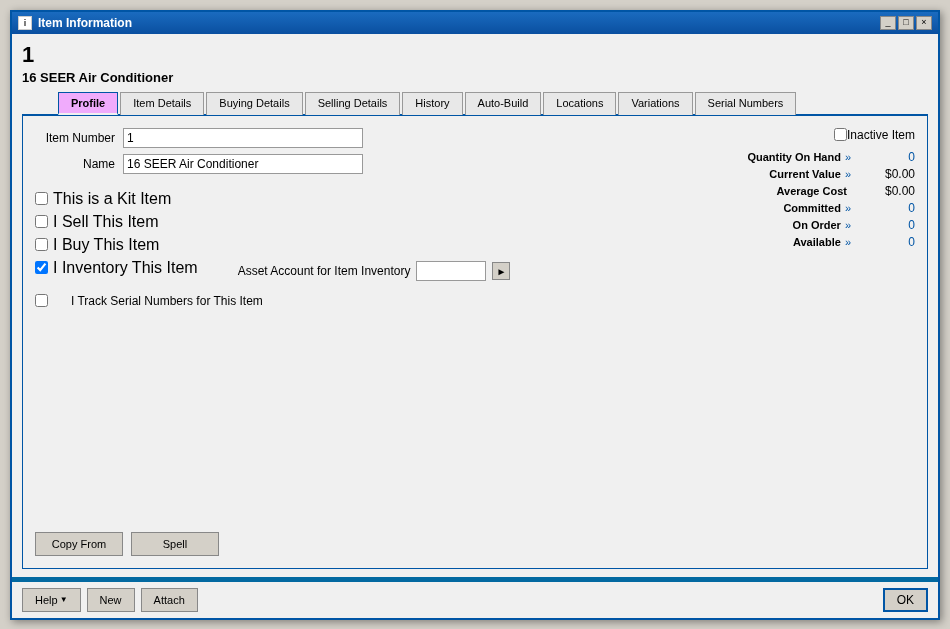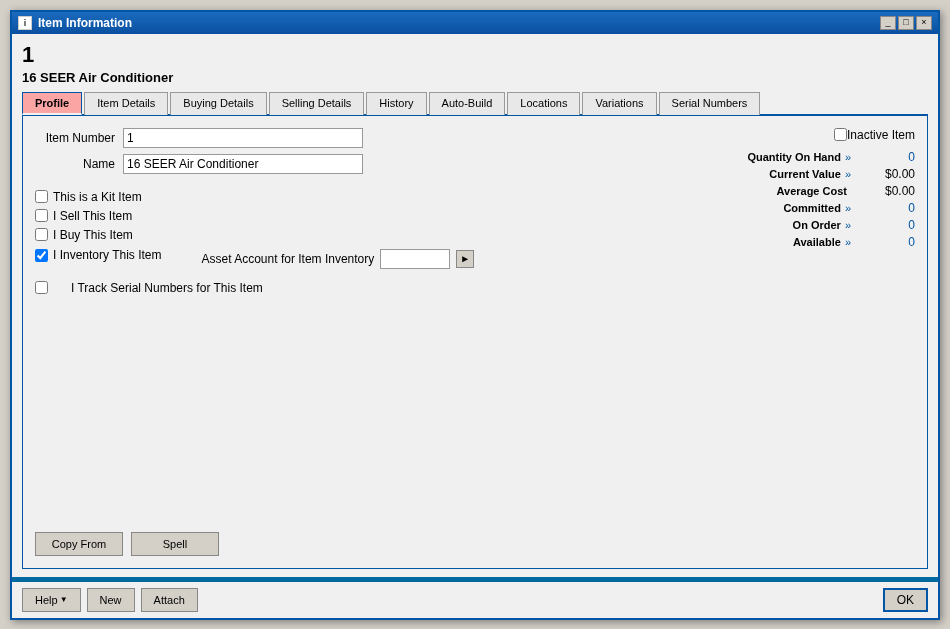--- a/index.html
+++ b/index.html
@@ -101,25 +101,26 @@
       border-bottom: none;
       background: #e8e8e8;
       cursor: pointer;
       font-size: 11px;
       margin-right: 2px;
       position: relative;
       top: 1px;
       color: #000;
     }
     .tab.active {
-      background: #fca5a5;
+      background: #f0abfc;
       border-color: #0055a5;
       border-bottom: 2px solid #f0f0f0;
       font-weight: bold;
       z-index: 1;
+      margin-left: 36px;
     }
 
     
     .tab-content {
       border: 1px solid #0055a5;
       border-top: none;
       padding: 12px;
       flex: 1;
       background: #f0f0f0;
       display: flex;
@@ -200,21 +201,21 @@
       align-items: center;
       margin-bottom: 5px;
       gap: 5px;
     }
     .checkbox-row input[type="checkbox"] {
       width: 13px;
       height: 13px;
       cursor: pointer;
     }
     .checkbox-row label {
-      font-size: 12px;
+      font-size: 16px;
       color: #000;
       cursor: pointer;
     }
 
     .asset-row {
       display: flex;
       align-items: center;
       margin-top: 2px;
       gap: 6px;
     }

